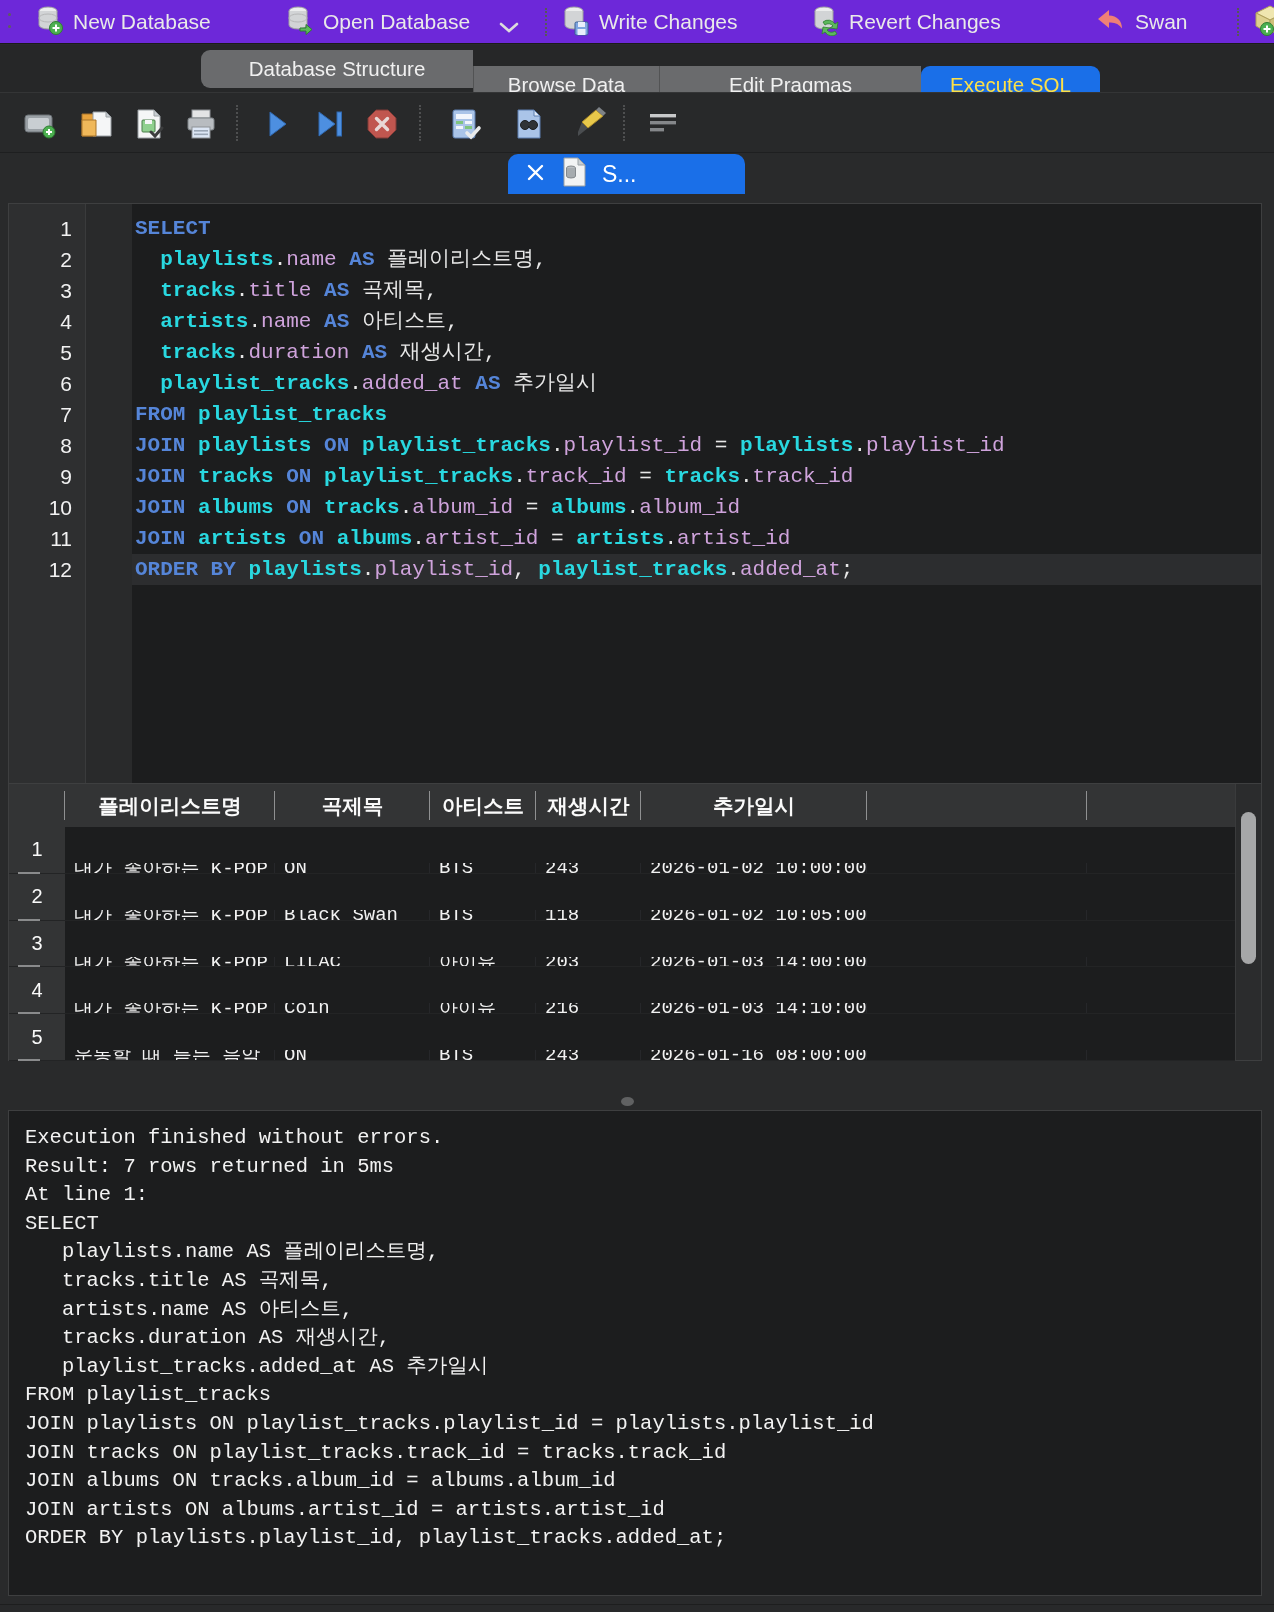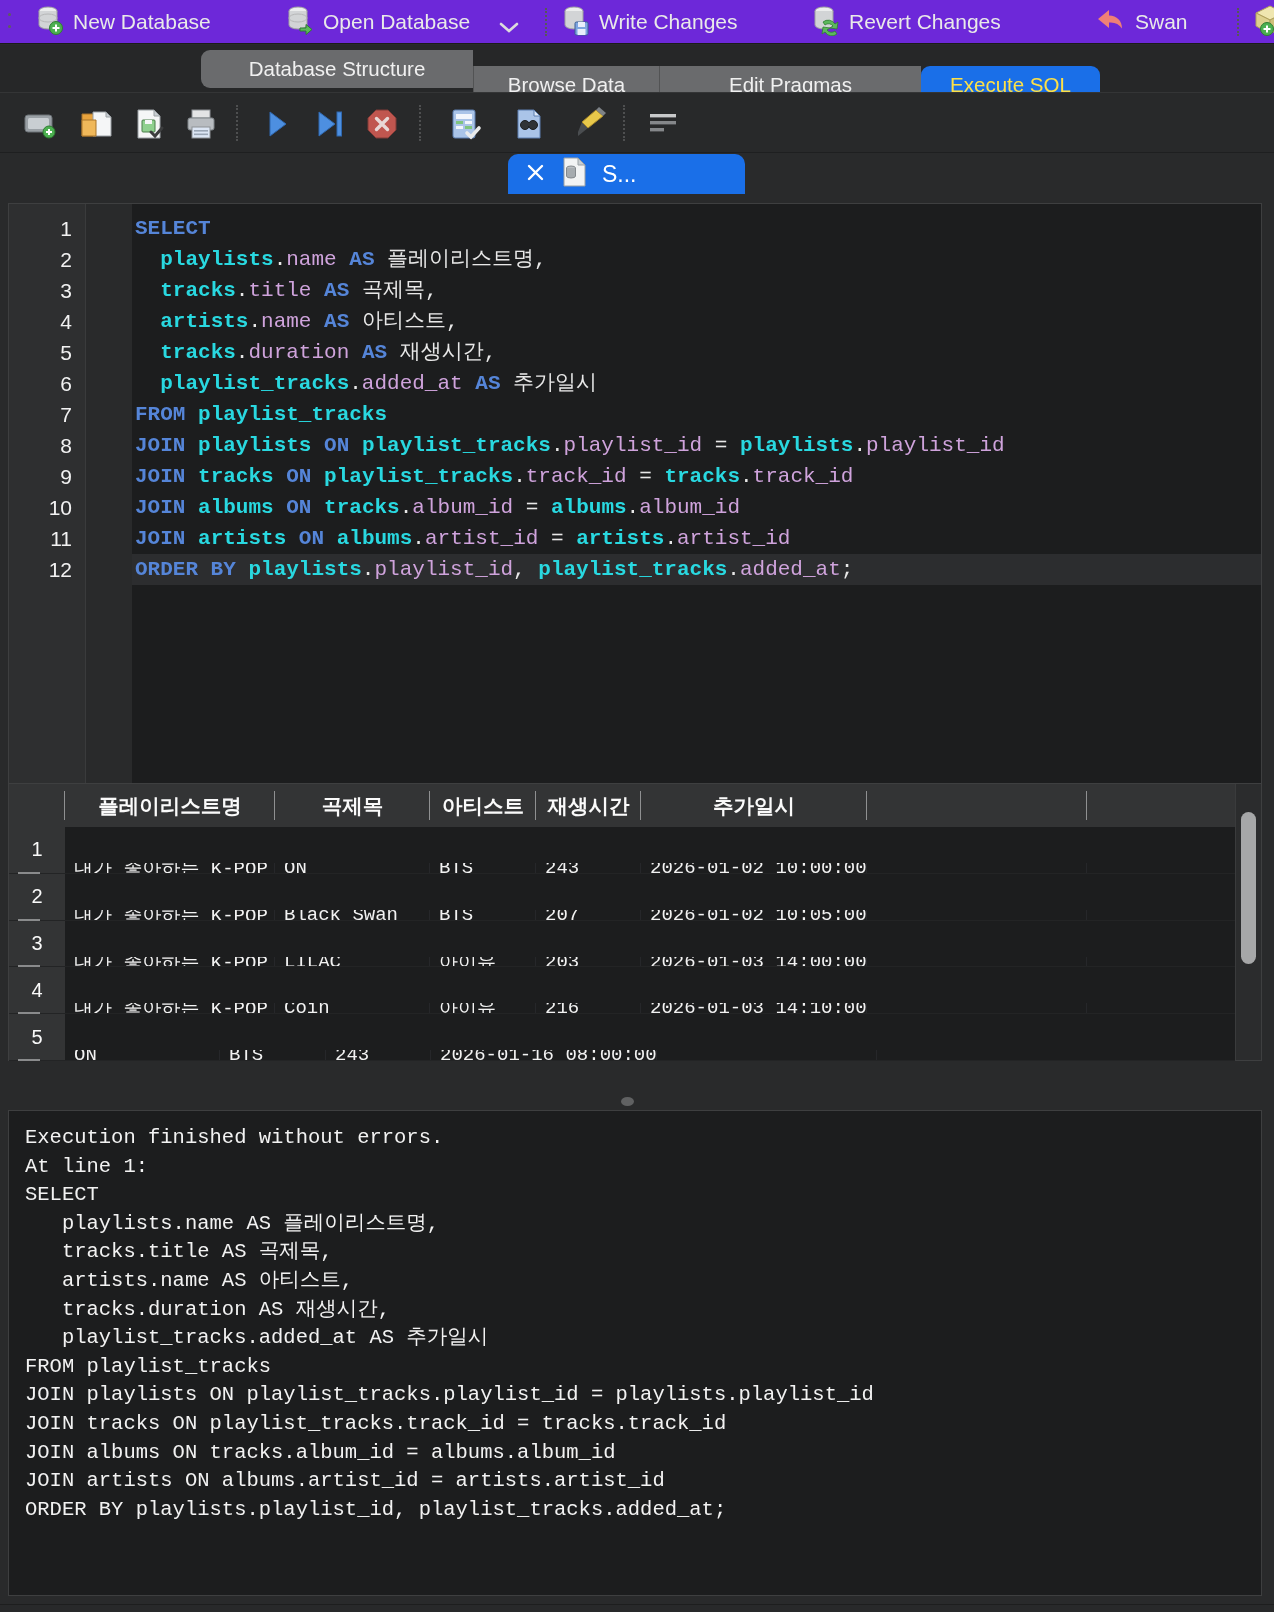--- a/index.html
+++ b/index.html
@@ -343,21 +343,21 @@
           <div class="td cw4">243</div>
           <div class="td cw5">2026-01-02 10:00:00</div>
           <div class="td cw6"></div>
           <div class="td cw7"></div>
         </div>
         <div class="rt-row">
           <div class="rownum">2</div>
           <div class="td cw1">내가 좋아하는 K-POP</div>
           <div class="td cw2">Black Swan</div>
           <div class="td cw3">BTS</div>
-          <div class="td cw4">207</div>
+          <div class="td cw4">118</div>
           <div class="td cw5">2026-01-02 10:05:00</div>
           <div class="td cw6"></div>
           <div class="td cw7"></div>
         </div>
         <div class="rt-row">
           <div class="rownum">3</div>
           <div class="td cw1">내가 좋아하는 K-POP</div>
           <div class="td cw2">LILAC</div>
           <div class="td cw3">아이유</div>
           <div class="td cw4">203</div>
@@ -370,38 +370,40 @@
           <div class="td cw1">내가 좋아하는 K-POP</div>
           <div class="td cw2">Coin</div>
           <div class="td cw3">아이유</div>
           <div class="td cw4">216</div>
           <div class="td cw5">2026-01-03 14:10:00</div>
           <div class="td cw6"></div>
           <div class="td cw7"></div>
         </div>
         <div class="rt-row">
           <div class="rownum">5</div>
+          <div class="td cw1">운동할 때 듣는 음악</div>
           <div class="td cw2">ON</div>
           <div class="td cw3">BTS</div>
           <div class="td cw4">243</div>
           <div class="td cw5">2026-01-16 08:00:00</div>
           <div class="td cw6"></div>
           <div class="td cw7"></div>
         </div>
       </div>
   </div>
   <div class="vscroll">
     <div class="vthumb"></div>
   </div>
 </div>
 
 <div class="split-dot" style="top:1097px"></div>
 
 <div class="logpanel" id="logpanel">
     <div class="logline">Execution finished without errors.</div>
+    <div class="logline">Result: 7 rows returned in 5ms</div>
     <div class="logline">At line 1:</div>
     <div class="logline">SELECT</div>
     <div class="logline">   playlists.name AS 플레이리스트명,</div>
     <div class="logline">   tracks.title AS 곡제목,</div>
     <div class="logline">   artists.name AS 아티스트,</div>
     <div class="logline">   tracks.duration AS 재생시간,</div>
     <div class="logline">   playlist_tracks.added_at AS 추가일시</div>
     <div class="logline">FROM playlist_tracks</div>
     <div class="logline">JOIN playlists ON playlist_tracks.playlist_id = playlists.playlist_id</div>
     <div class="logline">JOIN tracks ON playlist_tracks.track_id = tracks.track_id</div>

